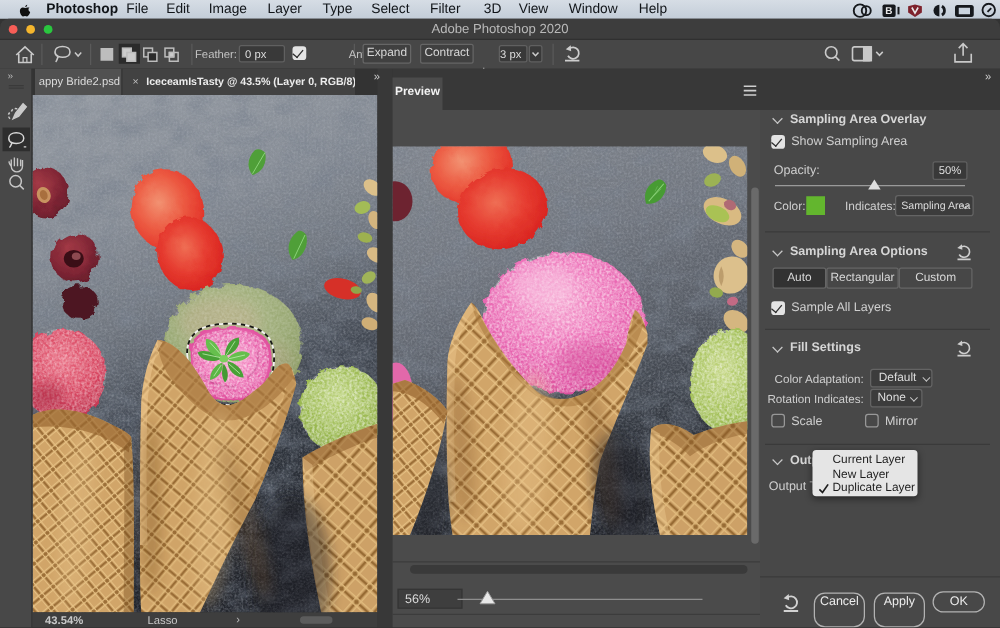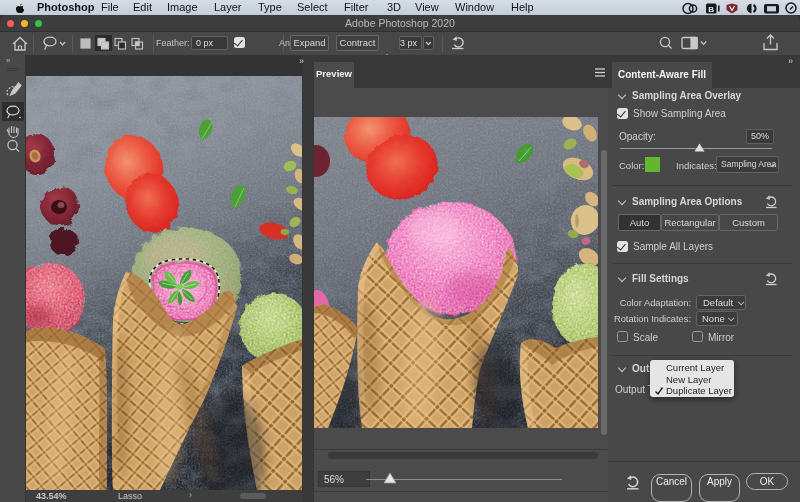--- a/index.html
+++ b/index.html
@@ -492,20 +492,24 @@
     <g stroke="#c6c6c6" fill="none" stroke-width="1.1">
       <path d="M9 78 V72.5 M11.5 78 V71 M14 78 V71.5 M16.5 78 V72.5 M9 78 C8 76 6.5 75.5 7.5 74 M9 78 a4.5 4.5 0 0 0 9 0 V73"></path>
     </g>
 
     <g stroke="#c6c6c6" fill="none" stroke-width="1.2">
       <circle cx="12.5" cy="90" r="4.6"></circle>
         <line x1="15.8" y1="93.3" x2="19" y2="96.5"></line>
     </g>
   </svg>
 
+  <div class="abs" id="tabbar">
+    <div class="tab1">appy Bride2.psd</div>
+    <div class="tab2"><span style="color:#bbb;padding:0 6px 0 8px;">×</span><b>IceceamIsTasty @ 43.5% (Layer 0, RGB/8)</b></div>
+    </div>
 
   <div class="abs" id="status">
     <span style="position:absolute;left:10px;top:1px;font-weight:bold;">43.54%</span>
     <span style="position:absolute;left:92px;top:1px;">Lasso</span>
     <span style="position:absolute;left:163px;top:0px;color:#bbb;">›</span>
     <div style="position:absolute;left:214px;top:3px;width:26px;height:6px;border-radius:3px;background:#5c5c5c;"></div>
   </div>
 
   <div class="abs" id="gap1"></div>
 
@@ -526,21 +530,20 @@
   <div class="abs" style="left:328px;top:452px;width:270px;height:7px;border-radius:3.5px;background:#3a3a3a;"></div>
   <div class="abs" style="left:318px;top:471px;width:52px;height:16px;background:#3e3e3e;border:1px solid #353535;color:#dcdcdc;font-size:10px;line-height:15px;padding-left:5px;">56%</div>
   <div class="abs" style="left:366px;top:479px;width:196px;height:1px;background:#8e8e8e;"></div>
   <svg class="abs" style="left:383px;top:472px;" width="14" height="12" viewBox="0 0 14 12">
       <path d="M7 1 L13 11 L1 11 Z" fill="#e8e8e8" stroke="#9a9a9a" stroke-width="0.8"></path>
     </svg>
   <div class="abs" style="left:314px;top:491px;width:294px;height:1px;background:#3c3c3c;"></div>
 
   <div class="abs" id="rphead"></div>
   <div class="abs" id="rpbody"></div>
-  <div class="abs" id="rptab">Content-Aware Fill</div>
   <span class="abs" style="left:788px;top:56px;color:#ccc;font-size:9px;">»</span>
   <span class="abs" style="left:299px;top:56px;color:#ccc;font-size:9px;">»</span>
 
   <div class="caret" style="left:619px;top:92px;"></div>
   <span class="sect" style="left:632px;top:90px;">Sampling Area Overlay</span>
   <div class="cbx" style="left:617px;top:108px;"></div>
   <span class="lbl" style="left:633px;top:108px;">Show Sampling Area</span>
   <span class="lbl" style="left:619px;top:131px;">Opacity:</span>
   <div class="obox" style="left:746px;top:129px;width:28px;height:15px;text-align:center;">50%</div>
   <div class="abs" style="left:620px;top:148px;width:152px;height:1px;background:#9a9a9a;"></div>

